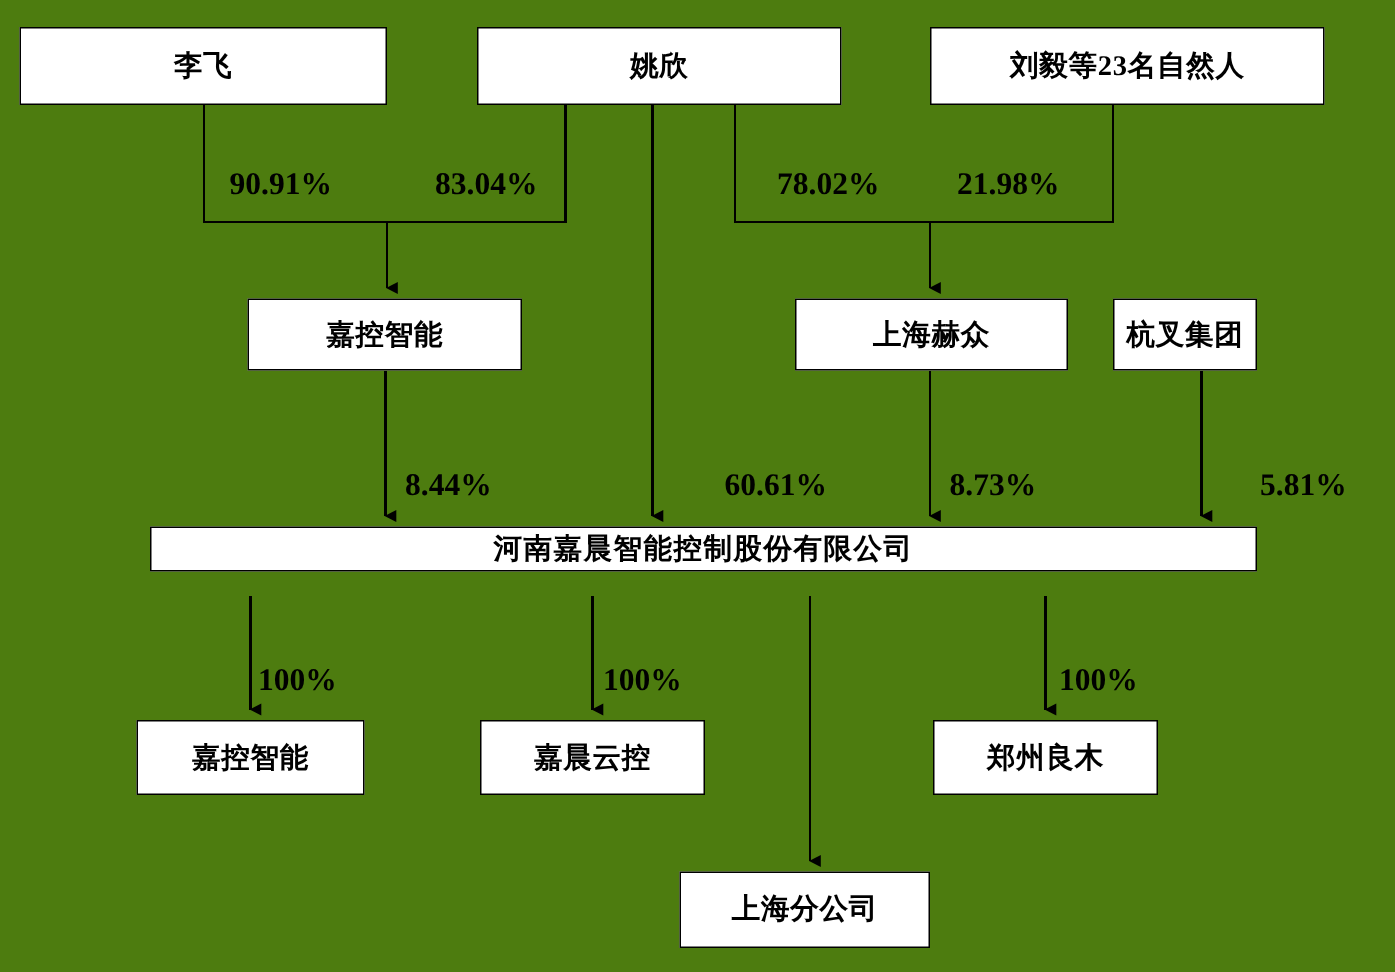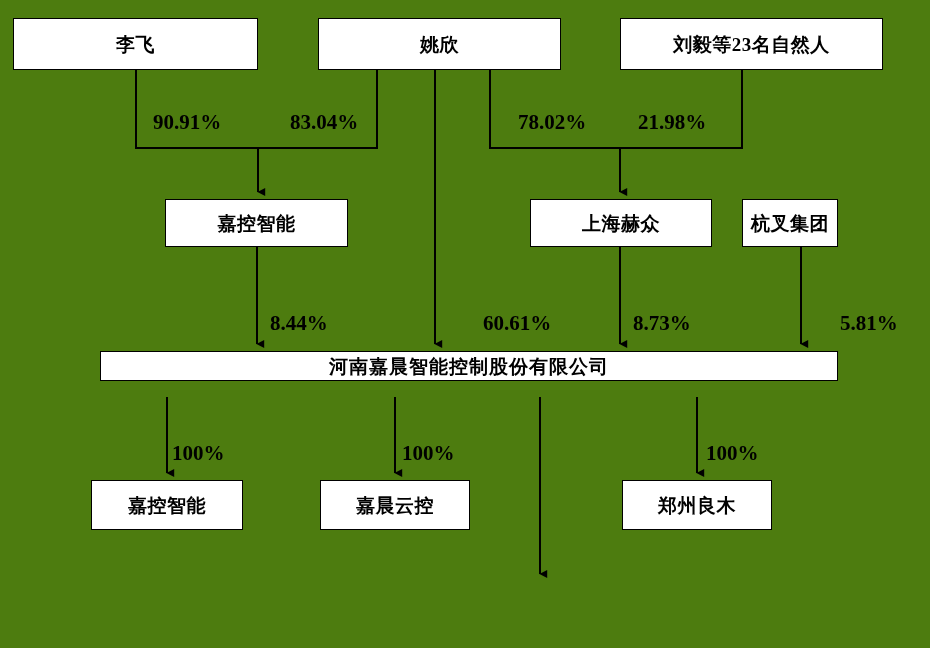--- a/index.html
+++ b/index.html
@@ -164,20 +164,23 @@
   </div>
 
   <div class="node-box" style="left:91px; top:480px; width:152px; height:50px;">
     <span class="node-label">嘉控智能</span>
   </div>
 
   <div class="node-box" style="left:622px; top:480px; width:150px; height:50px;">
     <span class="node-label">郑州良木</span>
   </div>
 
+  <div class="node-box" style="left:453px; top:581px; width:167px; height:51px;">
+    <span class="node-label">上海分公司</span>
+  </div>
 
   <div class="pct-label" style="left:153px; top:112px;">90.91%</div>
 
   <div class="pct-label" style="left:290px; top:112px;">83.04%</div>
 
   <div class="pct-label" style="left:518px; top:112px;">78.02%</div>
 
   <div class="pct-label" style="left:638px; top:112px;">21.98%</div>
 
   <div class="pct-label" style="left:270px; top:313px;">8.44%</div>

